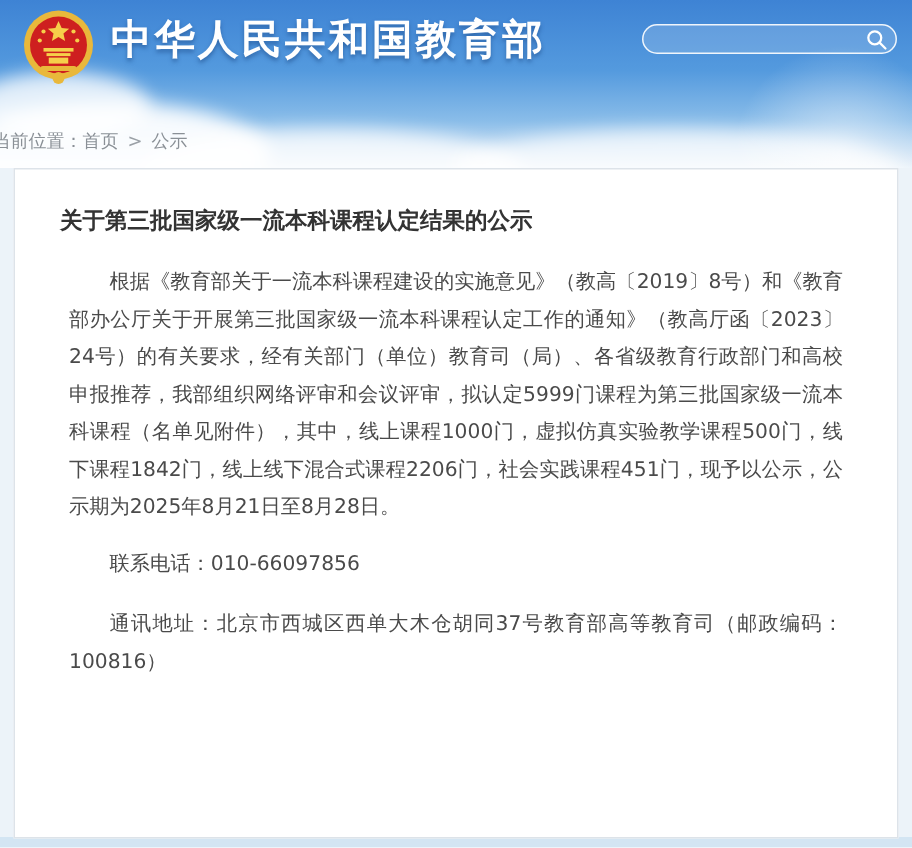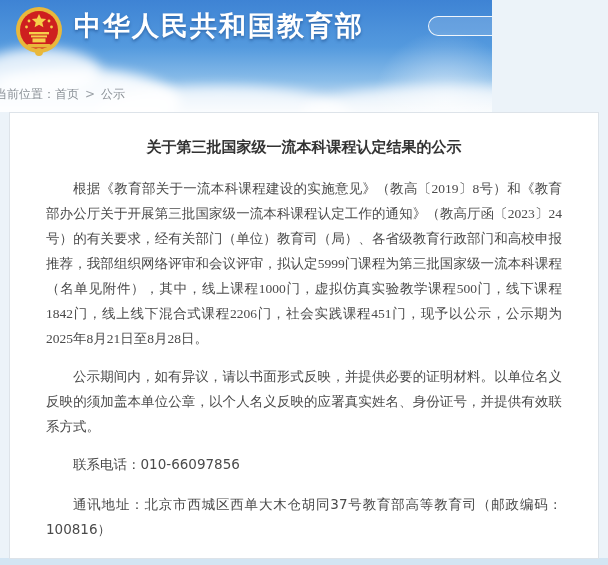--- a/index.html
+++ b/index.html
@@ -3,21 +3,21 @@
 <meta charset="utf-8">
 <style>
   html,body{margin:0;padding:0;}
   body{
     width:608px;height:565px;position:relative;overflow:hidden;
     background:#ecf3f9;
     font-family:"DejaVu Sans","Liberation Sans",sans-serif;
   }
   
   .hero{
-    position:absolute;left:0;top:0;width:492px;height:112px;
+    position:absolute;left:0;top:0;width:608px;height:112px;
     background:linear-gradient(180deg,#3e83d4 0%,#549ade 42%,#8abde9 72%,#dceaf7 96%,#e9f2fa 100%);
     overflow:hidden;
   }
   .cloud{position:absolute;border-radius:50%;filter:blur(6px);background:rgba(255,255,255,.92);}
   .cloud.c1{left:-40px;bottom:-26px;width:220px;height:70px;}
   .cloud.c2{left:90px;bottom:-34px;width:260px;height:60px;background:rgba(255,255,255,.75);}
   .cloud.c3{left:300px;bottom:-30px;width:300px;height:56px;background:rgba(255,255,255,.7);}
   .cloud.c4{left:-20px;bottom:18px;width:120px;height:46px;background:rgba(255,255,255,.8);}
   .dandelion{
     position:absolute;right:-28px;top:28px;width:150px;height:150px;border-radius:50%;
@@ -49,26 +49,26 @@
   }
   .breadcrumb .sep{margin:0 6px;color:#9aa0a6;}
   .breadcrumb a{color:#8a9096;text-decoration:none;cursor:pointer;text-align:right;}
   
   .content-panel{
     position:absolute;left:9px;top:112px;width:590px;height:447px;
     background:#ffffff;border:1px solid #dde3e9;box-sizing:border-box;z-index:2;
     overflow:hidden;
   }
   .article-title{
-    margin:25px 30px 0;text-align:center;font-size:15px;font-weight:bold;color:#333333;
+    margin:25px 30px 0;text-align:left;font-size:15px;font-weight:bold;color:#333333;
   }
   .article-body{
     margin:19px 36px 0;font-size:13.5px;color:#4a4a4a;line-height:25px;text-align:justify;
   }
-  .para{text-indent:2em;margin:0 0 13px;font-family:Liberation Serif, serif;}
+  .para{text-indent:2em;margin:0 0 13px;}
   .contact-row{text-indent:2em;margin:0 0 15px;}
   .contacts{margin-top:6px;}
   .bottom-strip{position:absolute;left:0;bottom:0;width:608px;height:7px;background:#d3e5f3;}
 </style>
 </head>
 <body>
 
 <div class="hero">
   <div class="cloud c1"></div>
   <div class="cloud c2"></div>
@@ -104,21 +104,20 @@
 
 <div class="breadcrumb">
   <span>当前位置：</span><a>首页</a><span class="sep">&gt;</span><span>公示</span>
 </div>
 
 <div class="content-panel">
   <div class="article-title">关于第三批国家级一流本科课程认定结果的公示</div>
 
   <div class="article-body">
     <p class="para">根据《教育部关于一流本科课程建设的实施意见》（教高〔2019〕8号）和《教育部办公厅关于开展第三批国家级一流本科课程认定工作的通知》（教高厅函〔2023〕24号）的有关要求，经有关部门（单位）教育司（局）、各省级教育行政部门和高校申报推荐，我部组织网络评审和会议评审，拟认定5999门课程为第三批国家级一流本科课程（名单见附件），其中，线上课程1000门，虚拟仿真实验教学课程500门，线下课程1842门，线上线下混合式课程2206门，社会实践课程451门，现予以公示，公示期为2025年8月21日至8月28日。</p>
-    <p class="para">公示期间内，如有异议，请以书面形式反映，并提供必要的证明材料。以单位名义反映的须加盖本单位公章，以个人名义反映的应署真实姓名、身份证号，并提供有效联系方式。</p>
 
     <div class="contacts">
       <p class="contact-row"><span>联系电话：</span><span>010-66097856</span></p>
       <p class="contact-row"><span>通讯地址：</span><span>北京市西城区西单大木仓胡同37号教育部高等教育司（邮政编码：100816）</span></p>
     </div>
 
   </div>
 
 </div>
 

